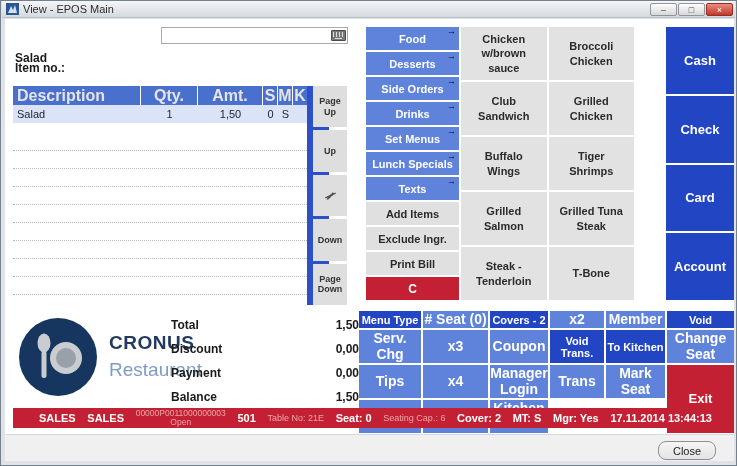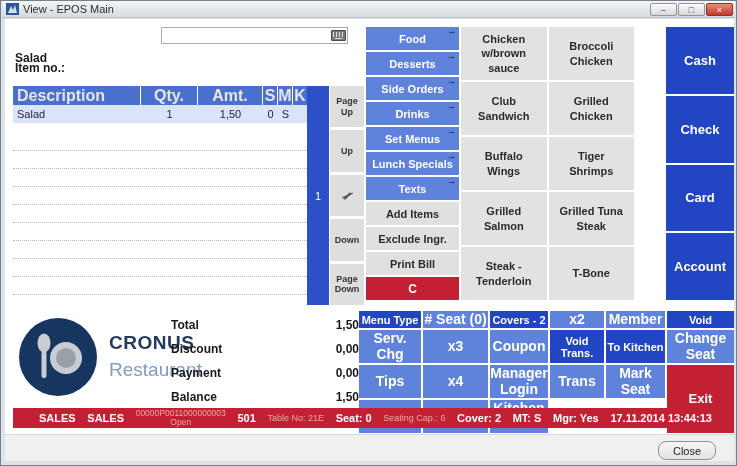--- a/index.html
+++ b/index.html
@@ -45,21 +45,21 @@
   .t-row { background:#dbe3f7; height:18px; cursor:default; }
   .t-row .cell { line-height:18px; padding:0 4px; color:#23233c; }
   .c-center { text-align:center; padding:0 !important; }
   .t-spacer { height:10px; }
   .t-empty { height:18px; border-bottom:1px dotted #b9b9b9; }
 
   .page-strip { position:absolute; left:302px; top:67px; width:22px; height:219px; background:#2d50c6;
                 color:#fff; font-size:11px; display:flex; align-items:center; justify-content:center; }
 
   
-  .nav-col { position:absolute; left:325px; top:67px; width:34px; height:219px;
+  .nav-col { position:absolute; left:308px; top:67px; width:34px; height:219px;
              display:flex; flex-direction:column; gap:3px; }
   .nav-btn { flex:1; background:#dedede; display:flex; align-items:center; justify-content:center;
              text-align:center; font-size:9px; font-weight:bold; color:#333; cursor:pointer; line-height:1.2; }
 
   
   .cat-col { position:absolute; left:361px; top:8px; width:93px; }
   .cat-btn { position:relative; height:23px; margin-bottom:2px; background:#5f82db; color:#fff;
              font-size:11px; font-weight:bold; display:flex; align-items:center; justify-content:center;
              cursor:pointer; }
   .cat-btn .arrow { position:absolute; top:0; right:3px; font-size:9px; color:#0a0a0a; line-height:9px; }

